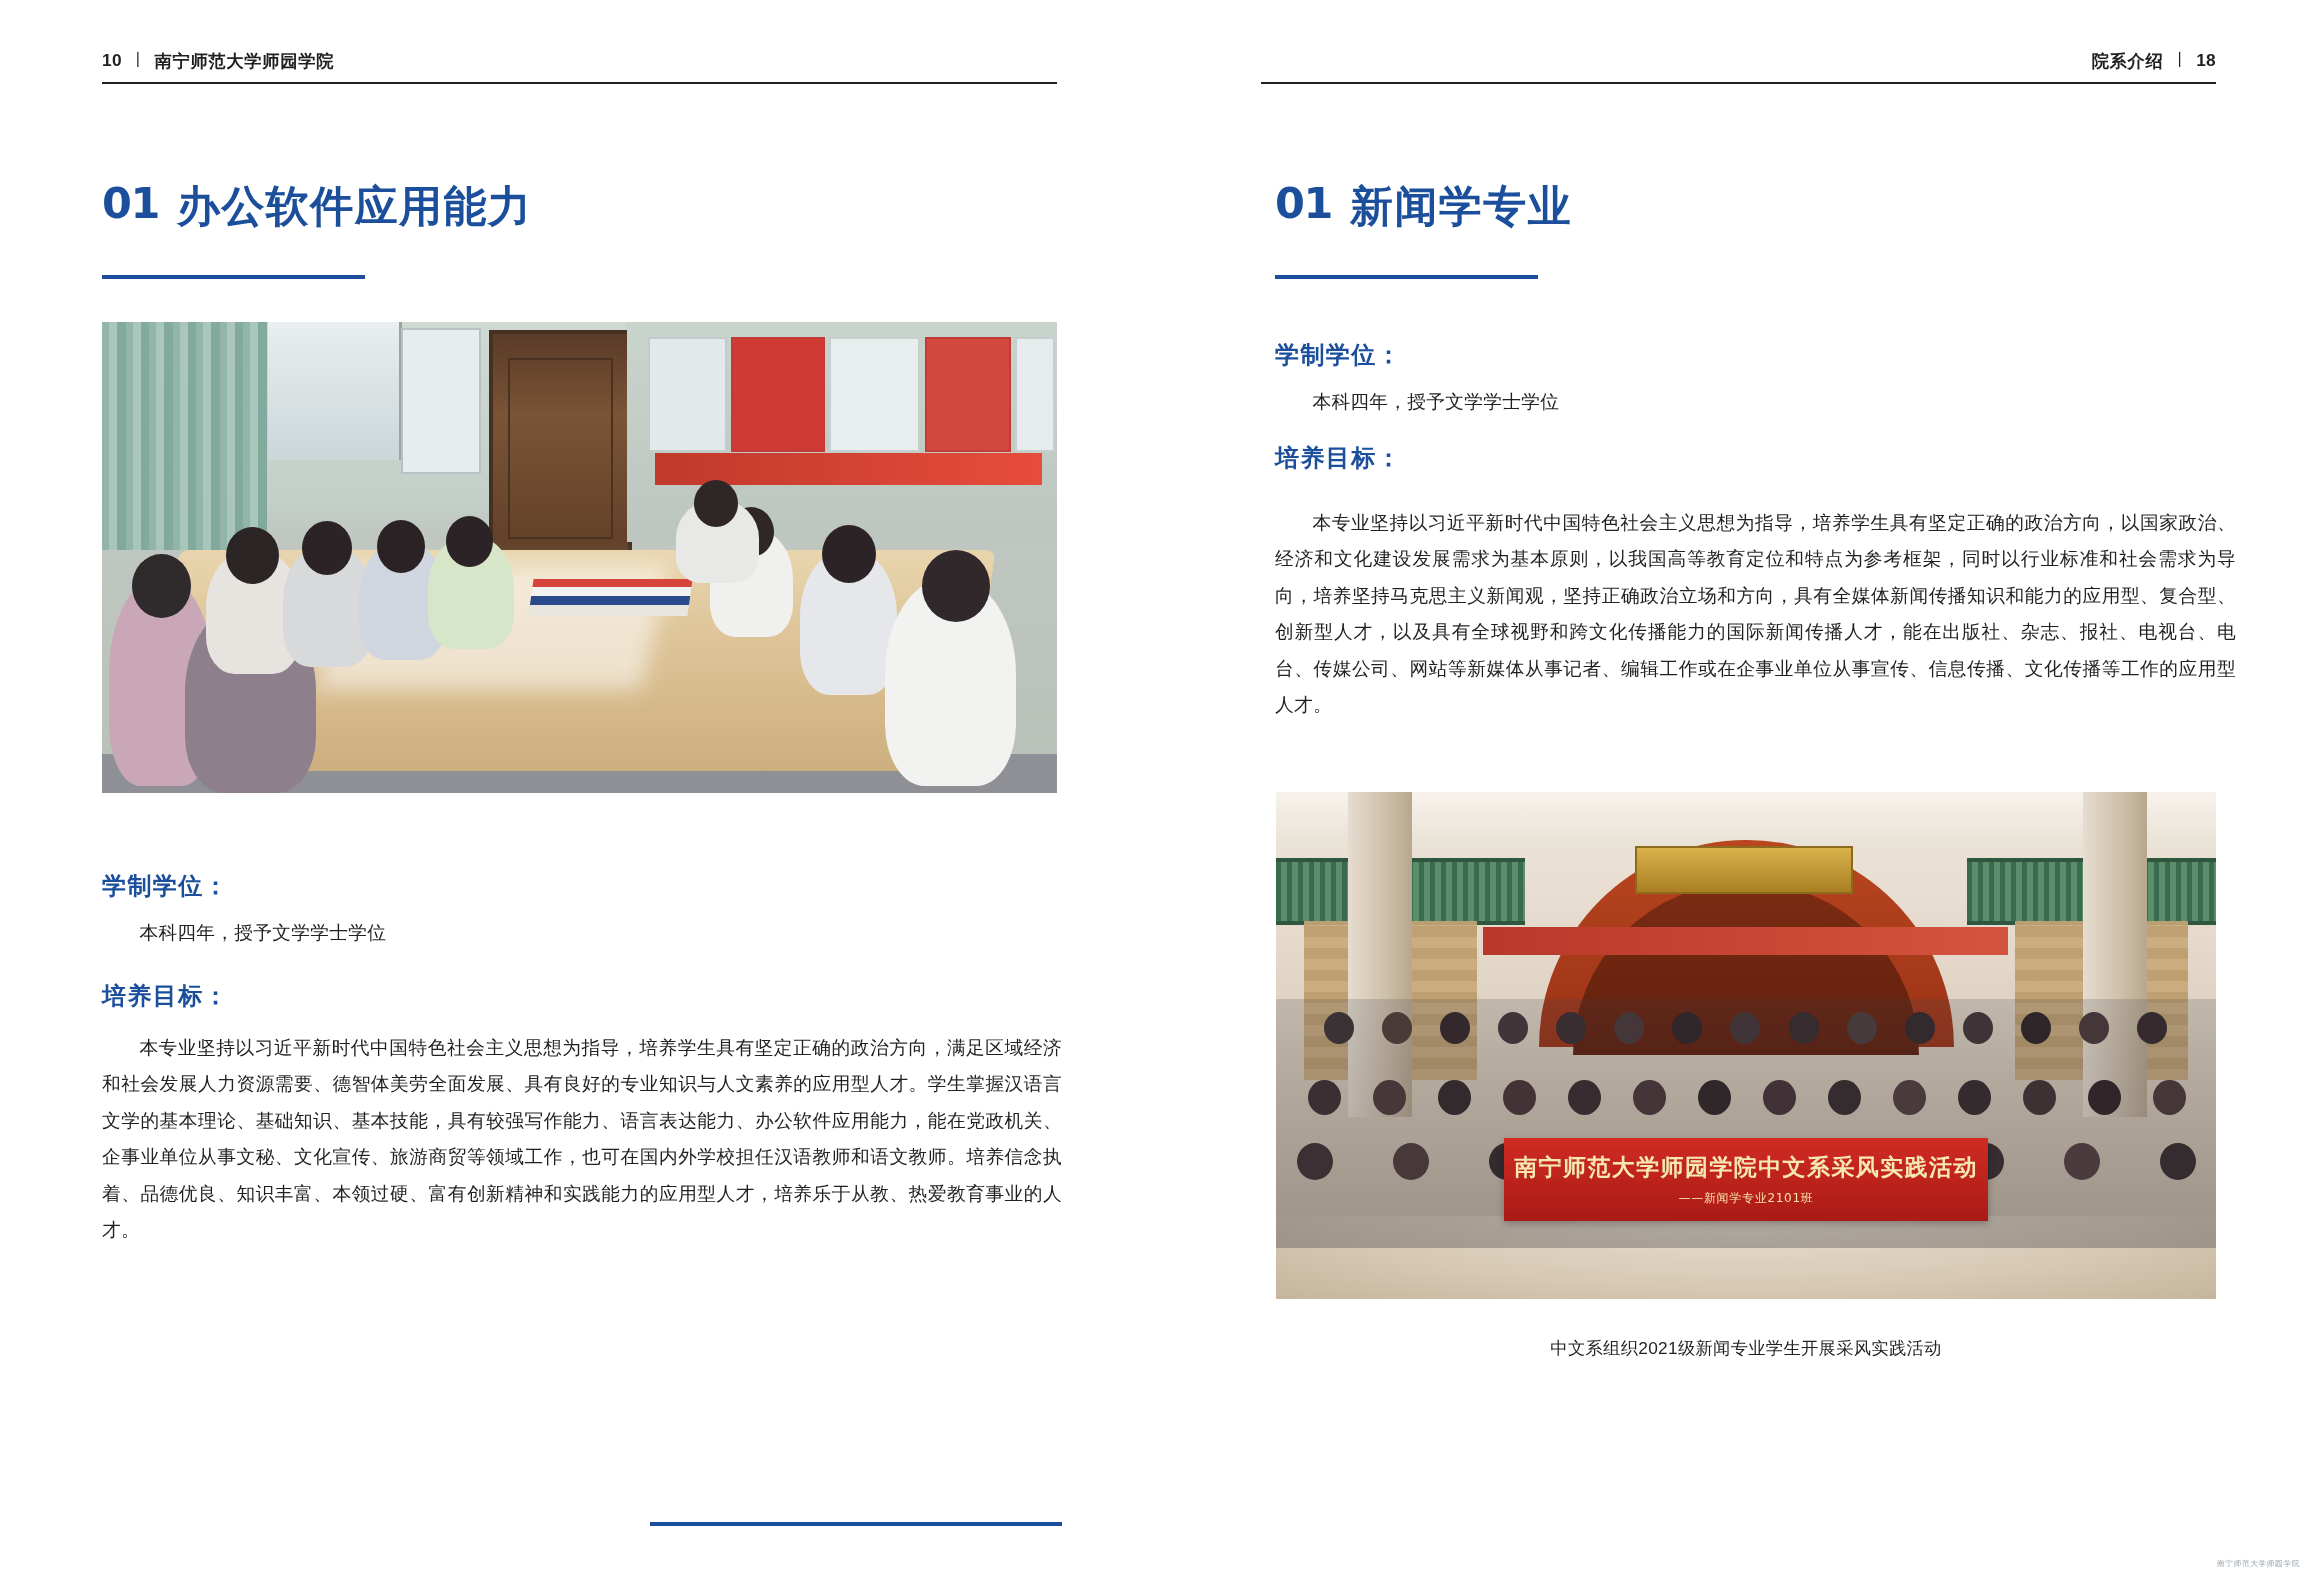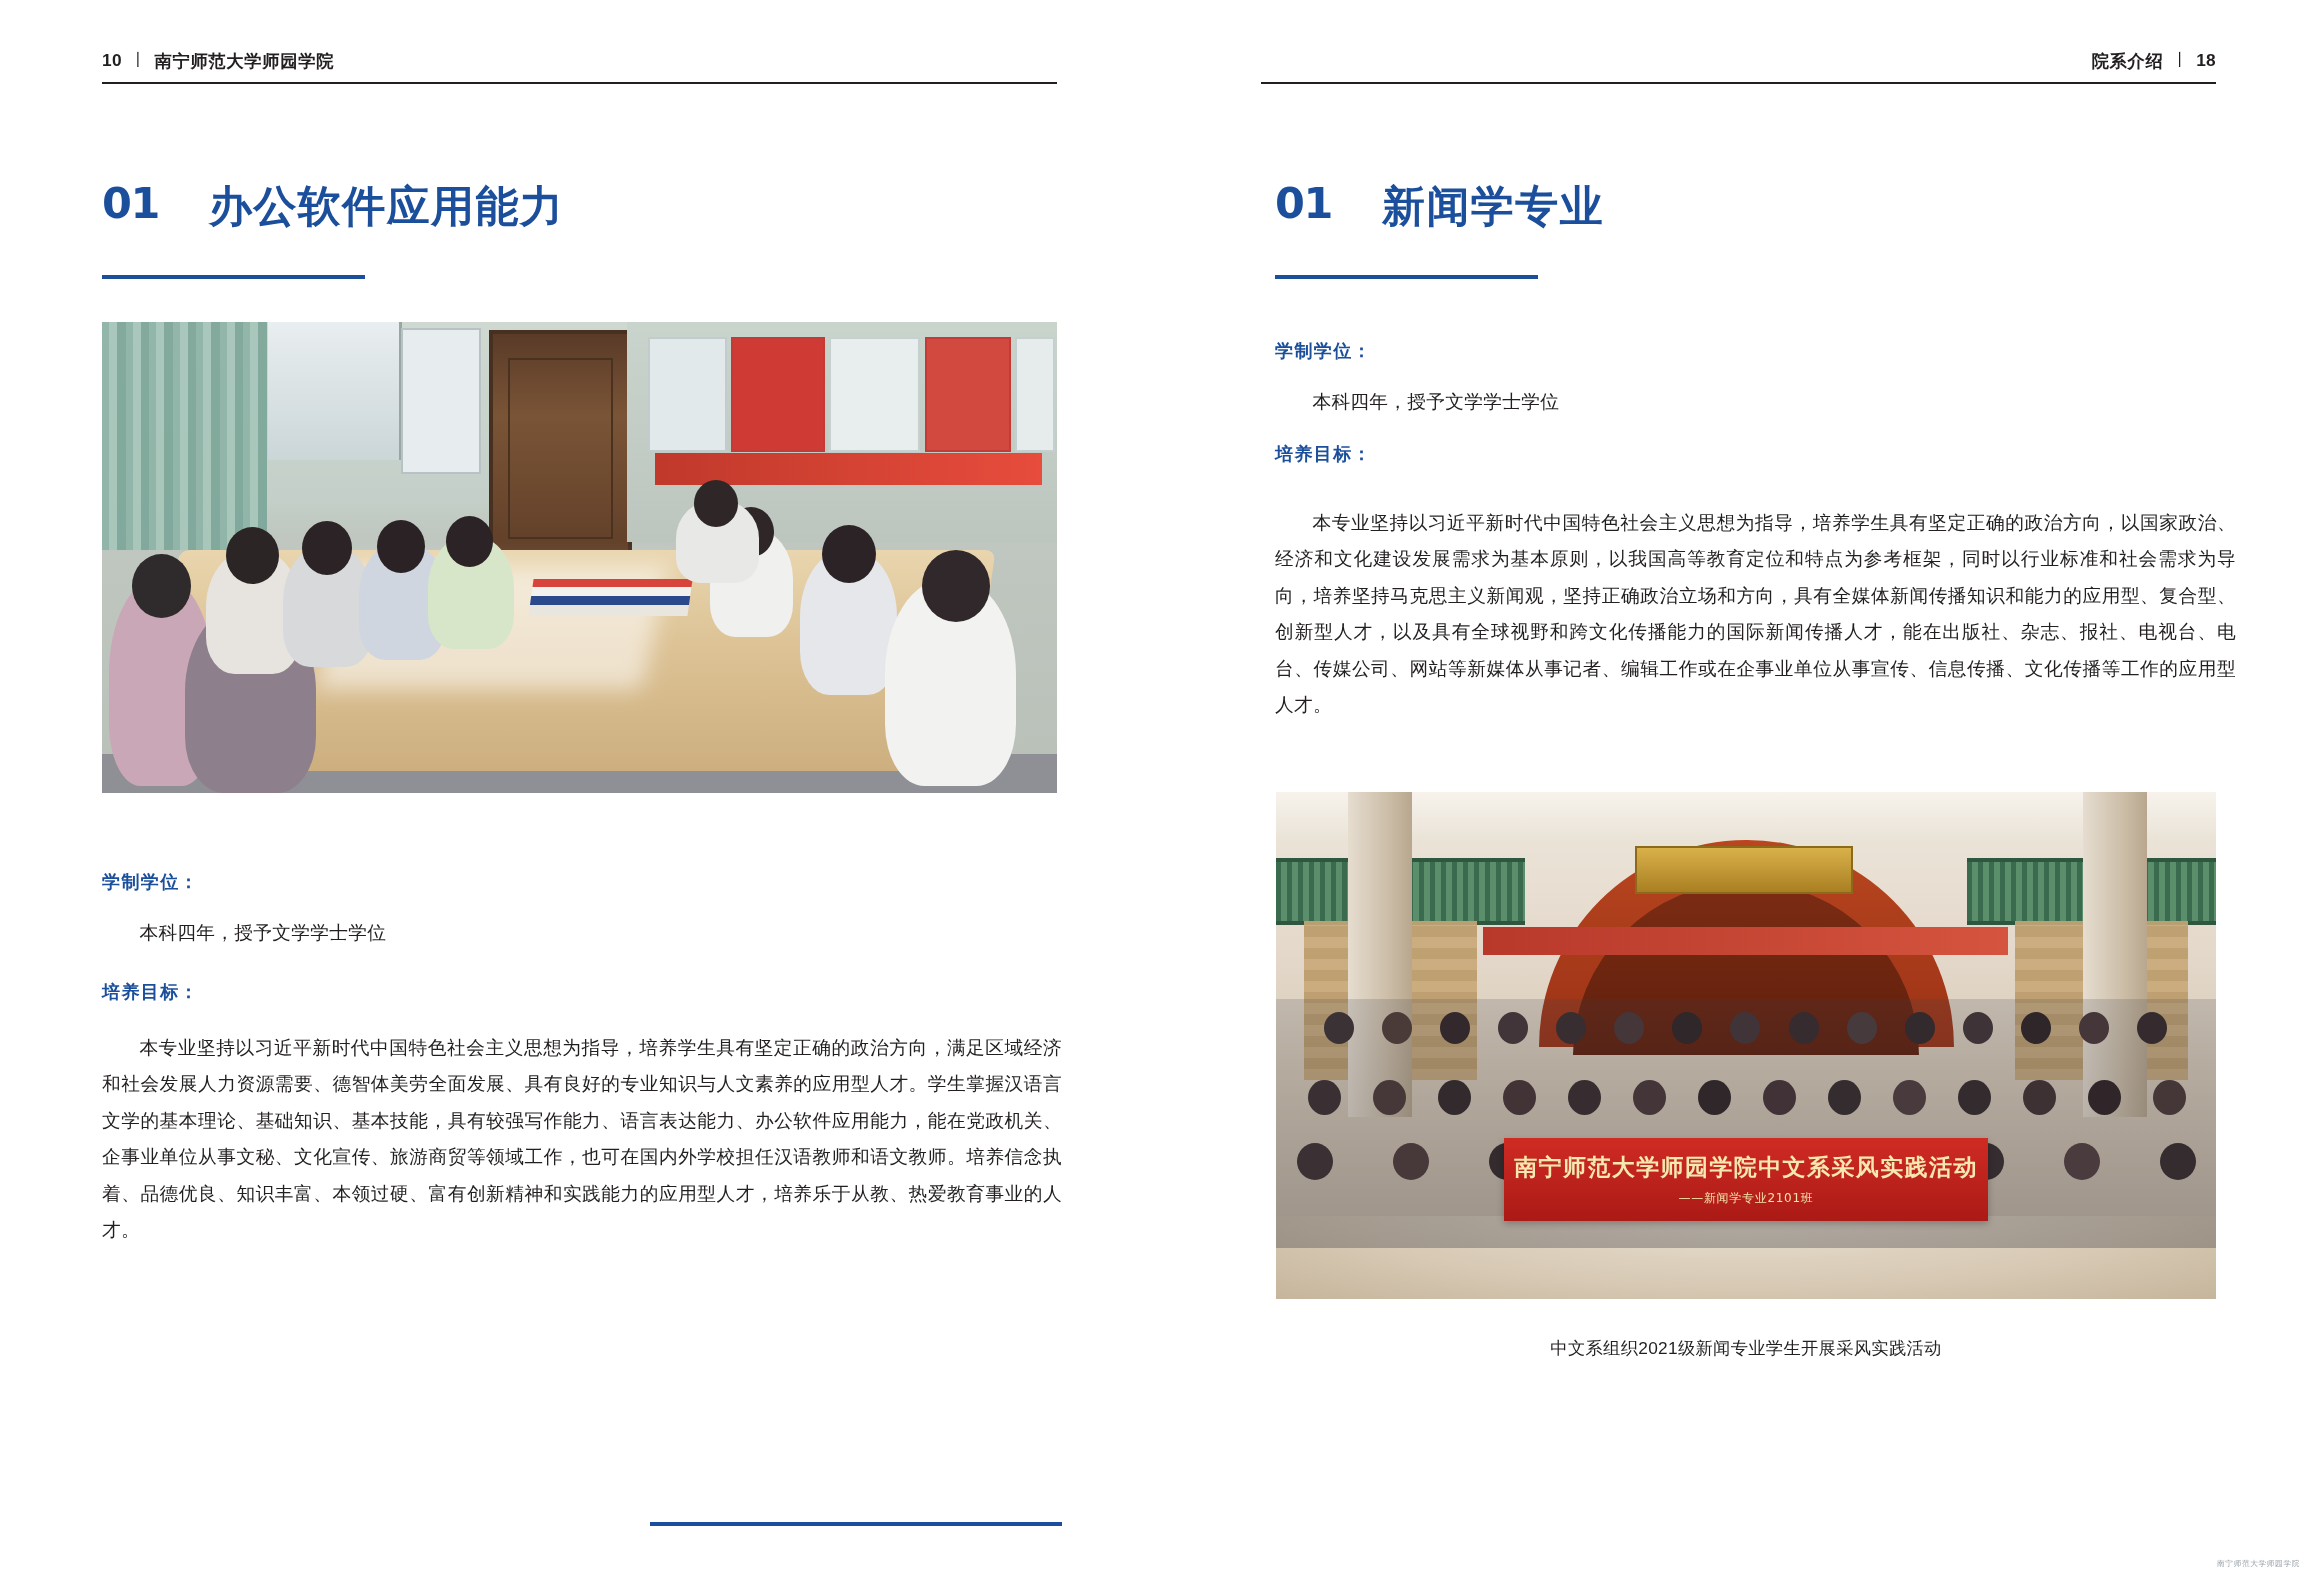--- a/index.html
+++ b/index.html
@@ -61,21 +61,20 @@
     height: 2.1px;
     background: #231f20;
     top: 82px;
   }
   .rule-left { left: 102px; right: 102px; }
   
   .sec-head {
     position: absolute;
     display: flex;
     align-items: flex-end;
-    gap: 32px;
   }
   .sec-num {
     font-size: 43px;
     font-weight: bold;
     color: #1b4f9c;
     letter-spacing: -1.4px;
     line-height: 1;
     font-family: "DejaVu Sans", sans-serif;
     margin-right: 18px;
     position: relative;
@@ -89,21 +88,21 @@
     letter-spacing: 1.4px;
   }
   .sec-underline {
     position: absolute;
     height: 3.5px;
     background: #1b4f9c;
   }
   
   .subhead {
     position: absolute;
-    font-size: 18px;
+    font-size: 24px;
     font-weight: bold;
     color: #1b4f9c;
     letter-spacing: 1.4px;
     text-align: center;
   }
   .bodytext {
     position: absolute;
     font-size: 18.7px;
     line-height: 1.95;
     color: #231f20;

